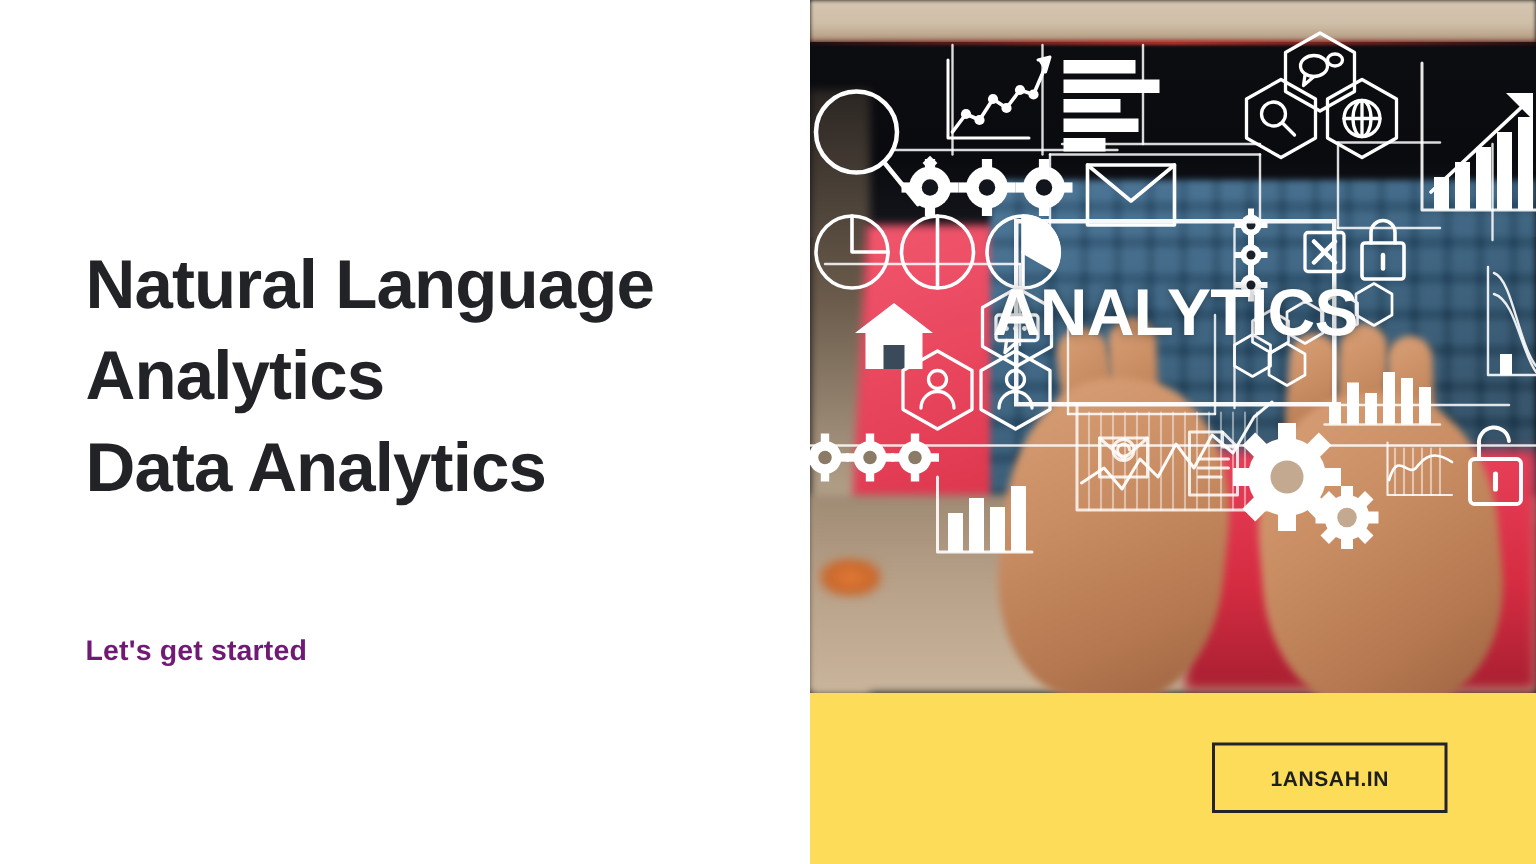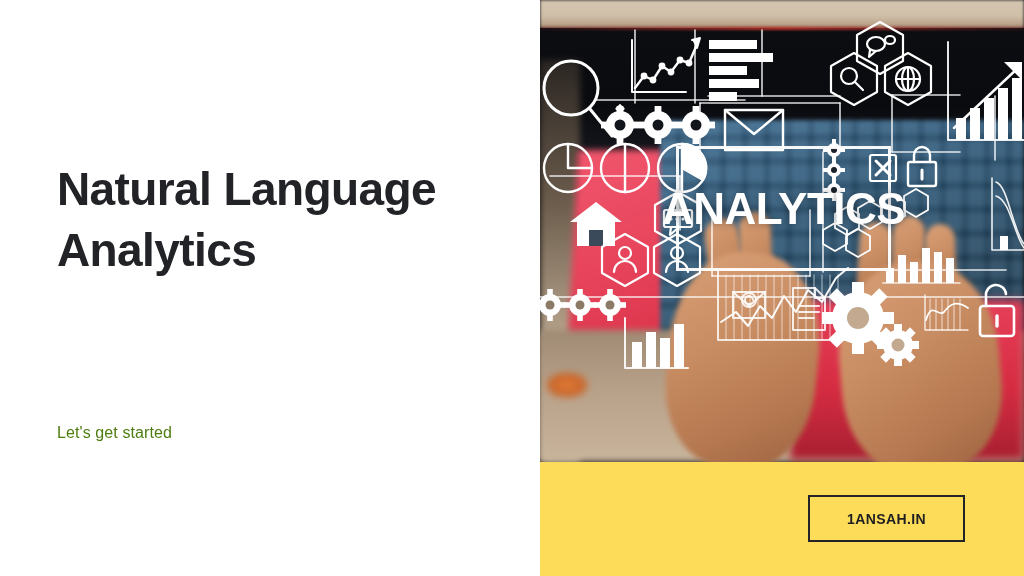--- a/index.html
+++ b/index.html
@@ -21,21 +21,21 @@
   .title-line {
     font-size:46px;
     font-weight:bold;
     line-height:61px;
     color:#222326;
     letter-spacing:-0.6px;
     white-space:pre;
   }
   .subtitle {
     position:absolute; left:57px; top:408px;
-    font-size:16px; color:#4d7c0f; font-weight:400; letter-spacing:0.1px;
+    font-size:19px; color:#701a75; font-weight:700; letter-spacing:0.1px;
   }
 
   
   .right-panel {
     position:absolute; left:540px; top:0; width:484px; height:576px;
     overflow:hidden;
   }
   .photo {
     position:absolute; left:0; top:0; width:484px; height:462px;
     overflow:hidden;
@@ -142,20 +142,21 @@
 </style>
 </head>
 <body>
 
 <div class="slide">
 
   <div class="left-panel">
     <div class="title-block">
       <div class="title-line">Natural Language</div>
       <div class="title-line">Analytics</div>
+      <div class="title-line">Data Analytics</div>
     </div>
     <div class="subtitle">Let's get started</div>
   </div>
 
   <div class="right-panel">
 
     <div class="photo">
       <div class="desk-top"></div>
       <div class="screen-band"></div>
       <div class="screen-red-line"></div>

